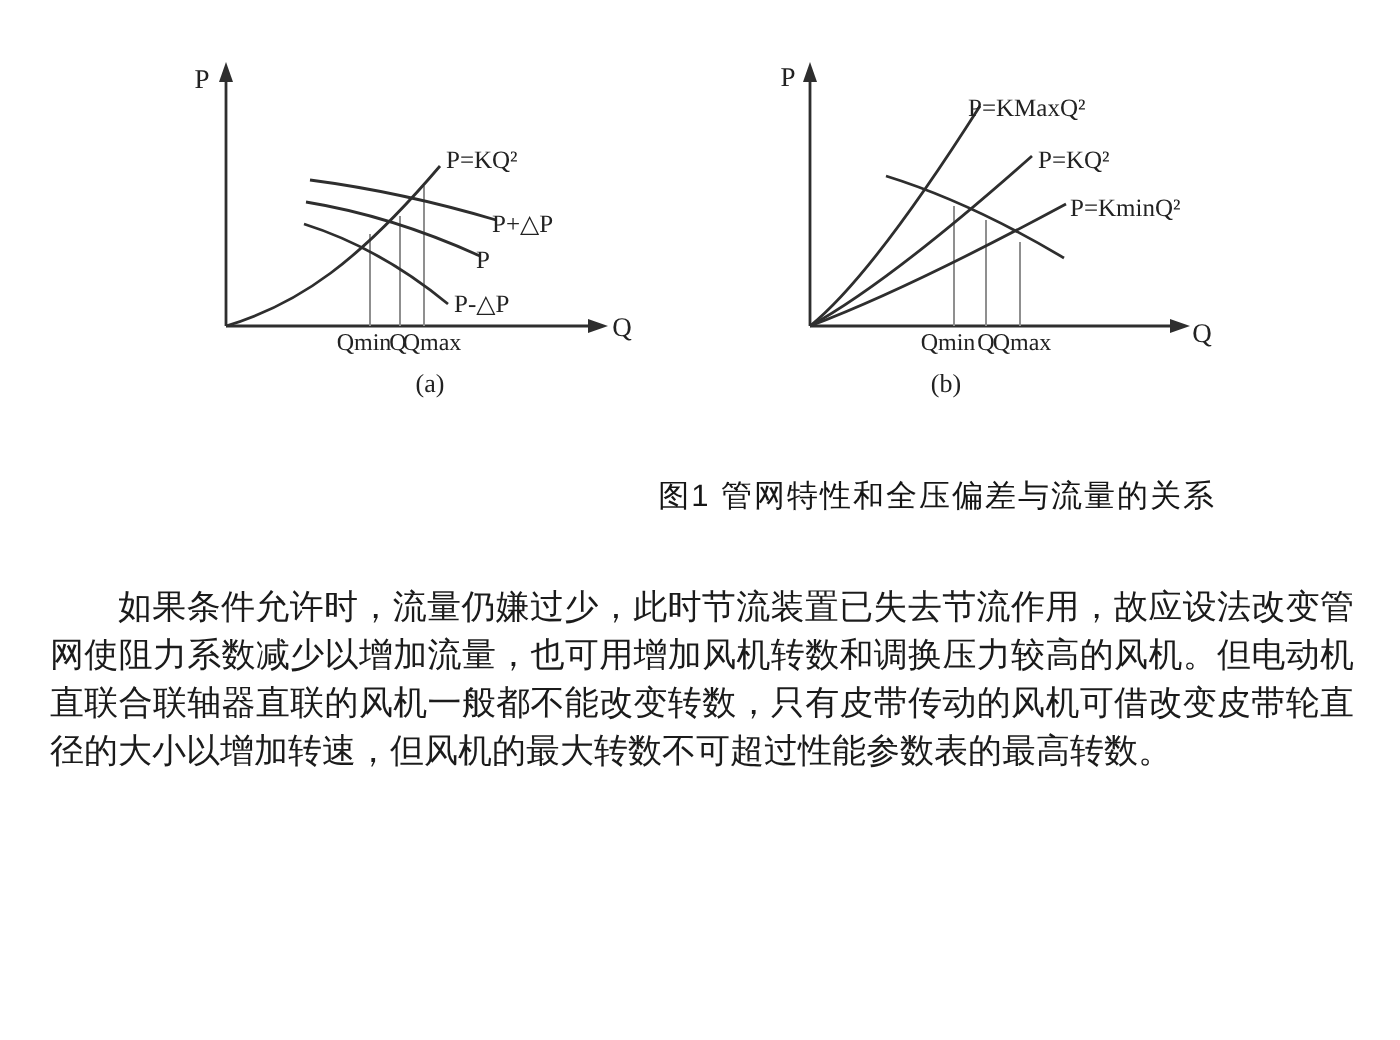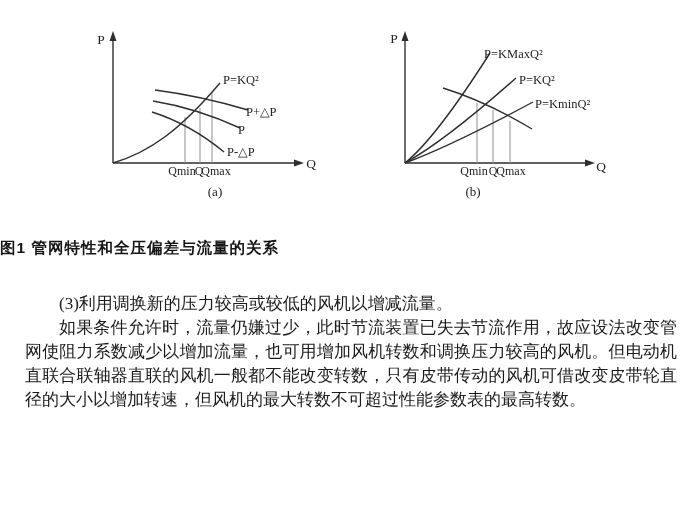--- a/index.html
+++ b/index.html
@@ -18,23 +18,23 @@
     font-family:"Liberation Serif", serif;
     fill:#222222;
   }
   .axis-label{font-size:13.5px;}
   .curve-label{font-size:12.5px;}
   .tick-label{font-size:12px;}
   .sub-label{font-size:13px;}
   .caption{
     position:absolute;
     left:0;top:238px;width:608px;
-    text-align:left;
+    text-align:right;
     font-family:"Liberation Sans", sans-serif;
-    font-weight:700;
+    font-weight:400;
     font-size:15.5px;
     letter-spacing:1px;
     color:#161616;
   }
   .body-text{
     position:absolute;
     left:25px;top:292px;width:652px;
     font-size:17px;
     line-height:24px;
     text-align:justify;
@@ -101,17 +101,16 @@
     <text class="curve-label" x="152" y="100">P=KminQ²</text>
     <text class="tick-label" x="91" y="167" text-anchor="middle">Qmin</text>
     <text class="tick-label" x="110" y="167" text-anchor="middle">Q</text>
     <text class="tick-label" x="128" y="167" text-anchor="middle">Qmax</text>
     <text class="sub-label" x="90" y="188" text-anchor="middle">(b)</text>
   </svg>
 
   <div class="caption">图1 管网特性和全压偏差与流量的关系</div>
 
   <div class="body-text">
-    <p>(3)利用调换新的压力较高或较低的风机以增减流量。</p>
     <p>如果条件允许时，流量仍嫌过少，此时节流装置已失去节流作用，故应设法改变管网使阻力系数减少以增加流量，也可用增加风机转数和调换压力较高的风机。但电动机直联合联轴器直联的风机一般都不能改变转数，只有皮带传动的风机可借改变皮带轮直径的大小以增加转速，但风机的最大转数不可超过性能参数表的最高转数。</p>
   </div>
 
 </div>
 
 </body></html>

